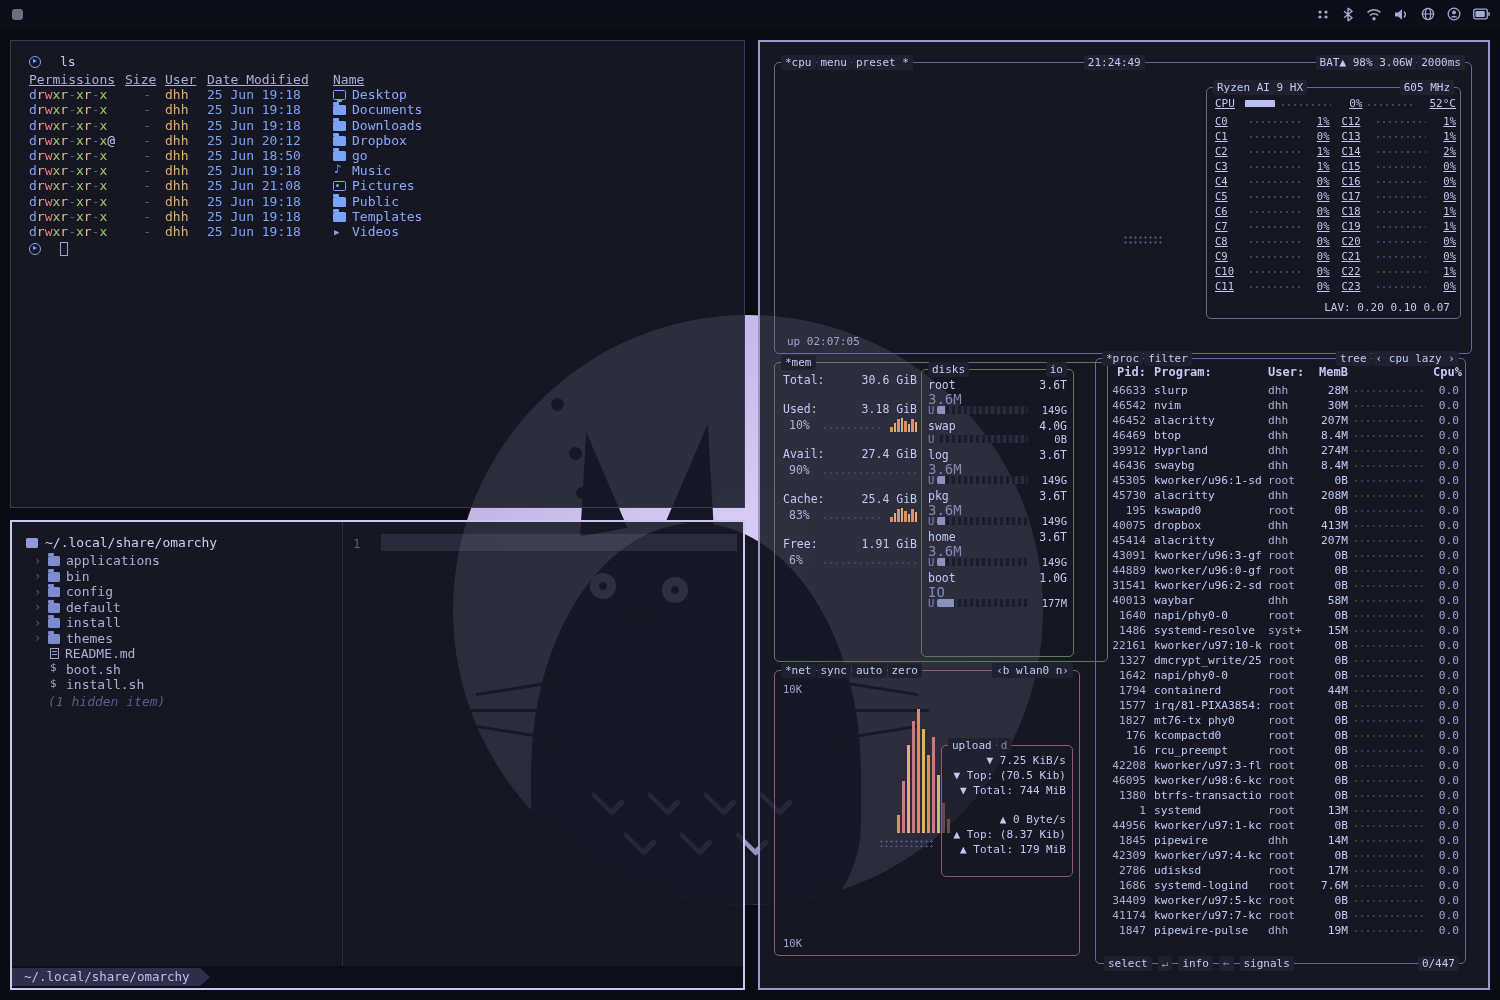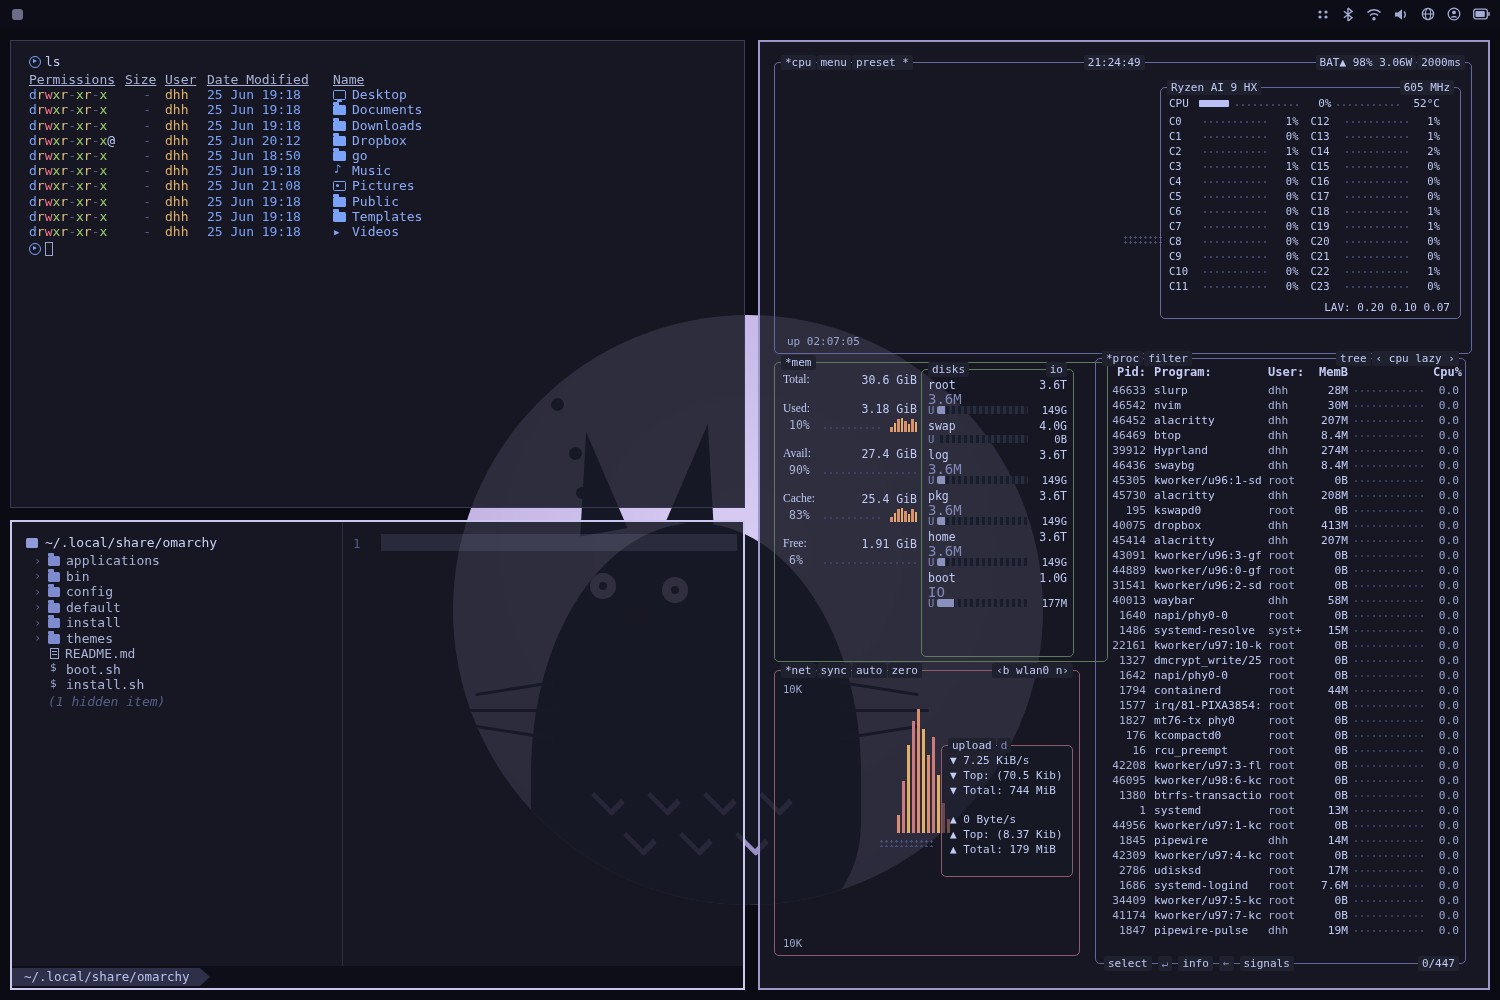--- a/index.html
+++ b/index.html
@@ -49,21 +49,21 @@
   .clock { position:absolute; left:0; right:0; text-align:center; font-size:13px; color:#c5cdf2; letter-spacing:.5px; }
   .tray { position:absolute; right:10px; top:0; height:28px; display:flex; align-items:center; gap:12px; }
   .tray svg { display:block; }
   
   .win { position:absolute; background:rgba(24,25,38,.88); z-index:10; }
   .win.ls-win  { left:10px; top:40px; width:735px; height:468px; border:1px solid #373955; }
   .win.fm-win  { left:10px; top:520px; width:735px; height:470px; border:2px solid #ccc7ee; }
   .win.bt-win  { left:758px; top:40px; width:732px; height:950px; border:2px solid #9d97cc; }
   
   .ls-inner { padding:13px 0 0 18px; font-size:13px; line-height:15.2px; }
-  .prompt-line { display:flex; align-items:center; gap:4px; height:16px; margin-bottom:2px; }
+  .prompt-line { display:flex; align-items:center; gap:19px; height:16px; margin-bottom:2px; }
   .prompt-icon { width:12px; height:12px; border-radius:50%; border:1.5px solid #7aa2f7; position:relative; flex:none; }
   .prompt-icon::after { content:""; position:absolute; left:3px; top:2.2px; width:0; height:0;
     border-top:2.8px solid transparent; border-bottom:2.8px solid transparent; border-left:4.5px solid #7aa2f7; }
   .cursor-block { width:8px; height:14px; border:1px solid #9aa5ce; }
   .ls-head, .ls-row { display:flex; height:15.2px; align-items:center; }
   .c-perm { width:96px; } .c-size { width:30px; text-align:right; padding-right:4px; }
   .c-user { width:44px; padding-left:10px; } .c-date { width:110px; padding-left:8px; color:#7aa2f7; }
   .c-name { padding-left:24px; display:flex; align-items:center; gap:6px; color:#8caaf5; }
   .ls-head span { color:#a9b1d6; text-decoration:underline; }
   .ls-head .c-date, .ls-head .c-name { color:#a9b1d6; }
@@ -115,39 +115,39 @@
   .bbox.proc { left:335px; top:316px; width:371px; height:606px; border-color:#64669c; }
   .btit { position:absolute; top:-8px; left:6px; right:6px; display:flex; gap:1px; align-items:center; }
   .bfoot { position:absolute; bottom:-8px; left:8px; right:6px; display:flex; gap:6px; align-items:center; }
   .chip { background:#20212f; padding:0 4px; font-size:11px; line-height:15px; color:#c0caf5;
     border-radius:2px; white-space:nowrap; }
   .chip.dim { color:#8289b8; }
   .sp { flex:1; }
   .leader { flex:1; height:11px; margin:0 4px;
     background:radial-gradient(circle at 2px 7px, #3d4165 1px, transparent 1.3px) left center / 6px 11px repeat-x; }
   
-  .corebox { position:absolute; right:10px; top:24px; width:301px; height:232px;
-    border:1px solid #66679c; border-radius:5px; padding:8px 20px 4px 8px; }
+  .corebox { position:absolute; right:10px; top:24px; width:255px; height:232px;
+    border:1px solid #66679c; border-radius:5px; padding:8px 4px 4px 8px;text-decoration:underline; }
   .cpurow { display:flex; align-items:center; height:15px; font-size:11px; }
   .cpurow .lbl { width:30px; color:#c0caf5; }
   .minibar { width:30px; height:7px; background:#b9bff2; border-radius:1px; margin-right:2px; }
   .pct { width:28px; text-align:right; color:#c0caf5; }
   .cores { display:grid; grid-template-columns:1fr 1fr; column-gap:12px; margin-top:2px; }
   .core-row { display:flex; align-items:center; height:15px; font-size:10.5px; }
   .core-row .cid { width:30px; color:#c0caf5; }
   .core-row .pct { width:26px; }
   .lav { position:absolute; right:10px; bottom:4px; font-size:11px; color:#c0caf5; }
   .uptime { position:absolute; left:12px; bottom:5px; font-size:11px; color:#9aa5ce; }
   .cpu-dots { position:absolute; left:348px; top:172px; width:40px; height:10px;
     background:radial-gradient(circle, #454a70 1px, transparent 1.2px) 0 0/5px 5px; }
   
   .mem-left { position:absolute; left:8px; top:10px; width:134px; }
   .mstat { margin-bottom:15px; }
   .mrow1 { display:flex; height:14px; }
-  .mrow1 .ml { color:#c0caf5; width:52px;font-family:Liberation Serif, serif; }
+  .mrow1 .ml { color:#c0caf5; width:52px; }
   .mrow1 .mv { flex:1; text-align:right; color:#c0caf5; }
   .mrow2 { display:flex; align-items:flex-end; height:16px; }
   .mrow2 .mp { width:36px; color:#a9b1d6; padding-left:6px;margin-top:32px; }
   .bars { display:flex; align-items:flex-end; gap:1px; height:14px; margin-left:2px; }
   .bars i { width:2.5px; background:#db8d6f; display:block; }
   .bars i:nth-child(2n) { background:#e0af68; }
   .mstat[data-g="dots"] .leader { margin-right:0; }
   .diskbox { position:absolute; left:146px; top:6px; width:153px; height:288px;
     border:1px solid #5d7a5a; border-radius:5px; padding:8px 6px 0 6px; }
   .dentry { margin-bottom:3px; }
@@ -164,21 +164,21 @@
   .scale { position:absolute; left:8px; color:#9aa5ce; font-size:10.5px; }
   .scale.t { top:12px; } .scale.b { bottom:6px; }
   .netg1 { position:absolute; left:122px; top:34px; height:128px; display:flex; align-items:flex-end; gap:2px; }
   .netg1 i { width:3px; display:block; background:#db8d6f; }
   .netg1 i:nth-child(2n) { background:#cf7a7a; }
   .netg1 i:nth-child(3n) { background:#e0af68; }
   .netg2 { position:absolute; left:104px; top:168px; width:56px; height:8px;
     background:radial-gradient(circle, #4a4f78 1px, transparent 1.2px) 0 0/5px 5px; }
   .netpanel { position:absolute; left:166px; top:74px; width:132px; height:132px;
     border:1px solid #8e5a70; border-radius:5px; padding:8px 6px 0 8px; background:rgba(24,25,38,.55); }
-  .nrow { height:15px; color:#c0caf5; font-size:11px; white-space:nowrap; }
+  .nrow { height:15px; color:#c0caf5; font-size:11px; white-space:nowrap;text-align:right; }
   .nrow.up { margin-top:14px; }
   
   .phead { display:flex; padding:6px 6px 2px 6px; color:#c3cbf4; font-weight:bold; font-size:12px; }
   .prows { position:absolute; left:0; right:0; top:24px; bottom:8px; overflow:hidden; }
   .proc-row { display:flex; align-items:center; height:15px; padding:0 6px; font-size:11.2px; }
   .p-pid { width:44px; text-align:right; color:#a9b1d6; flex:none; }
   .p-prog { width:122px; padding-left:8px; color:#c0caf5; flex:none; white-space:nowrap; overflow:hidden; }
   .p-user { width:44px; color:#a9b1d6; flex:none; }
   .p-mem { width:36px; text-align:right; color:#c0caf5; flex:none; }
   .p-dots { flex:1; height:9px; margin:0 6px;

